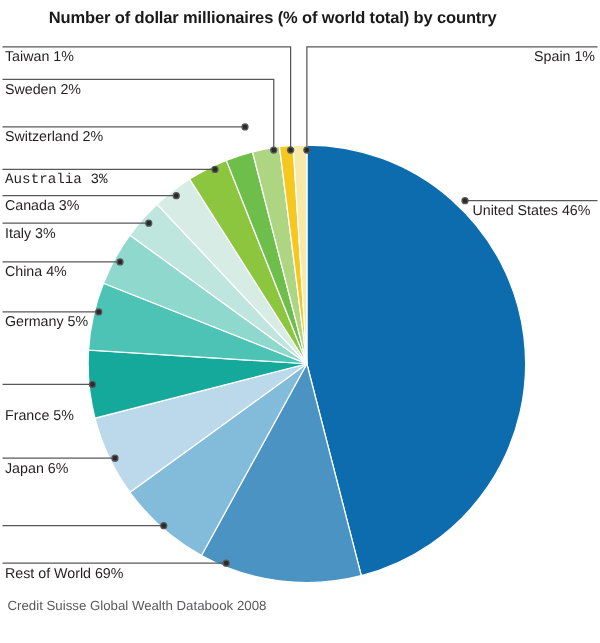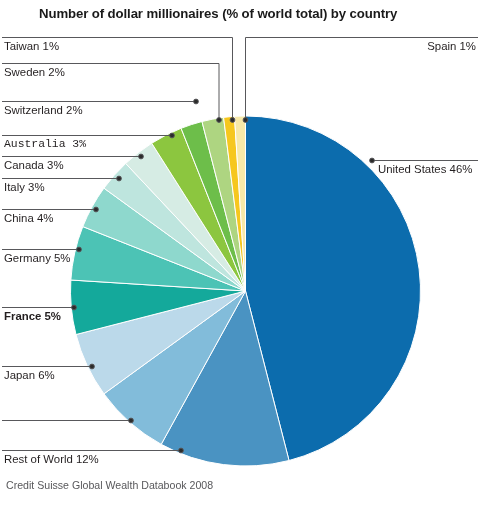--- a/index.html
+++ b/index.html
@@ -117,23 +117,23 @@
   </svg>
 
   <div class="lbl" style="left:4px;top:40px;">Taiwan 1%</div>
   <div class="lbl" style="left:4px;top:66px;">Sweden 2%</div>
   <div class="lbl" style="left:4px;top:104px;">Switzerland 2%</div>
   <div class="lbl" style="left:4px;top:138px;font-family:Liberation Mono, monospace;">Australia 3%</div>
   <div class="lbl" style="left:4px;top:159px;">Canada 3%</div>
   <div class="lbl" style="left:4px;top:181px;">Italy 3%</div>
   <div class="lbl" style="left:4px;top:212px;">China 4%</div>
   <div class="lbl" style="left:4px;top:252px;">Germany 5%</div>
-  <div class="lbl" style="left:4px;top:310px;font-weight:bold;">France 5%</div>
+  <div class="lbl" style="left:4px;top:327px;">France 5%</div>
   <div class="lbl" style="left:4px;top:369px;">Japan 6%</div>
-  <div class="lbl" style="left:4px;top:453px;">Rest of World 12%</div>
+  <div class="lbl" style="left:4px;top:453px;">Rest of World 69%</div>
 
   <div class="lbl right" style="right:4px;top:40px;">Spain 1%</div>
   <div class="lbl" style="left:378px;top:163px;">United States 46%</div>
 
   <div class="source">
     <div>Credit Suisse Global Wealth Databook 2008</div>
   </div>
 
 </div>
 

